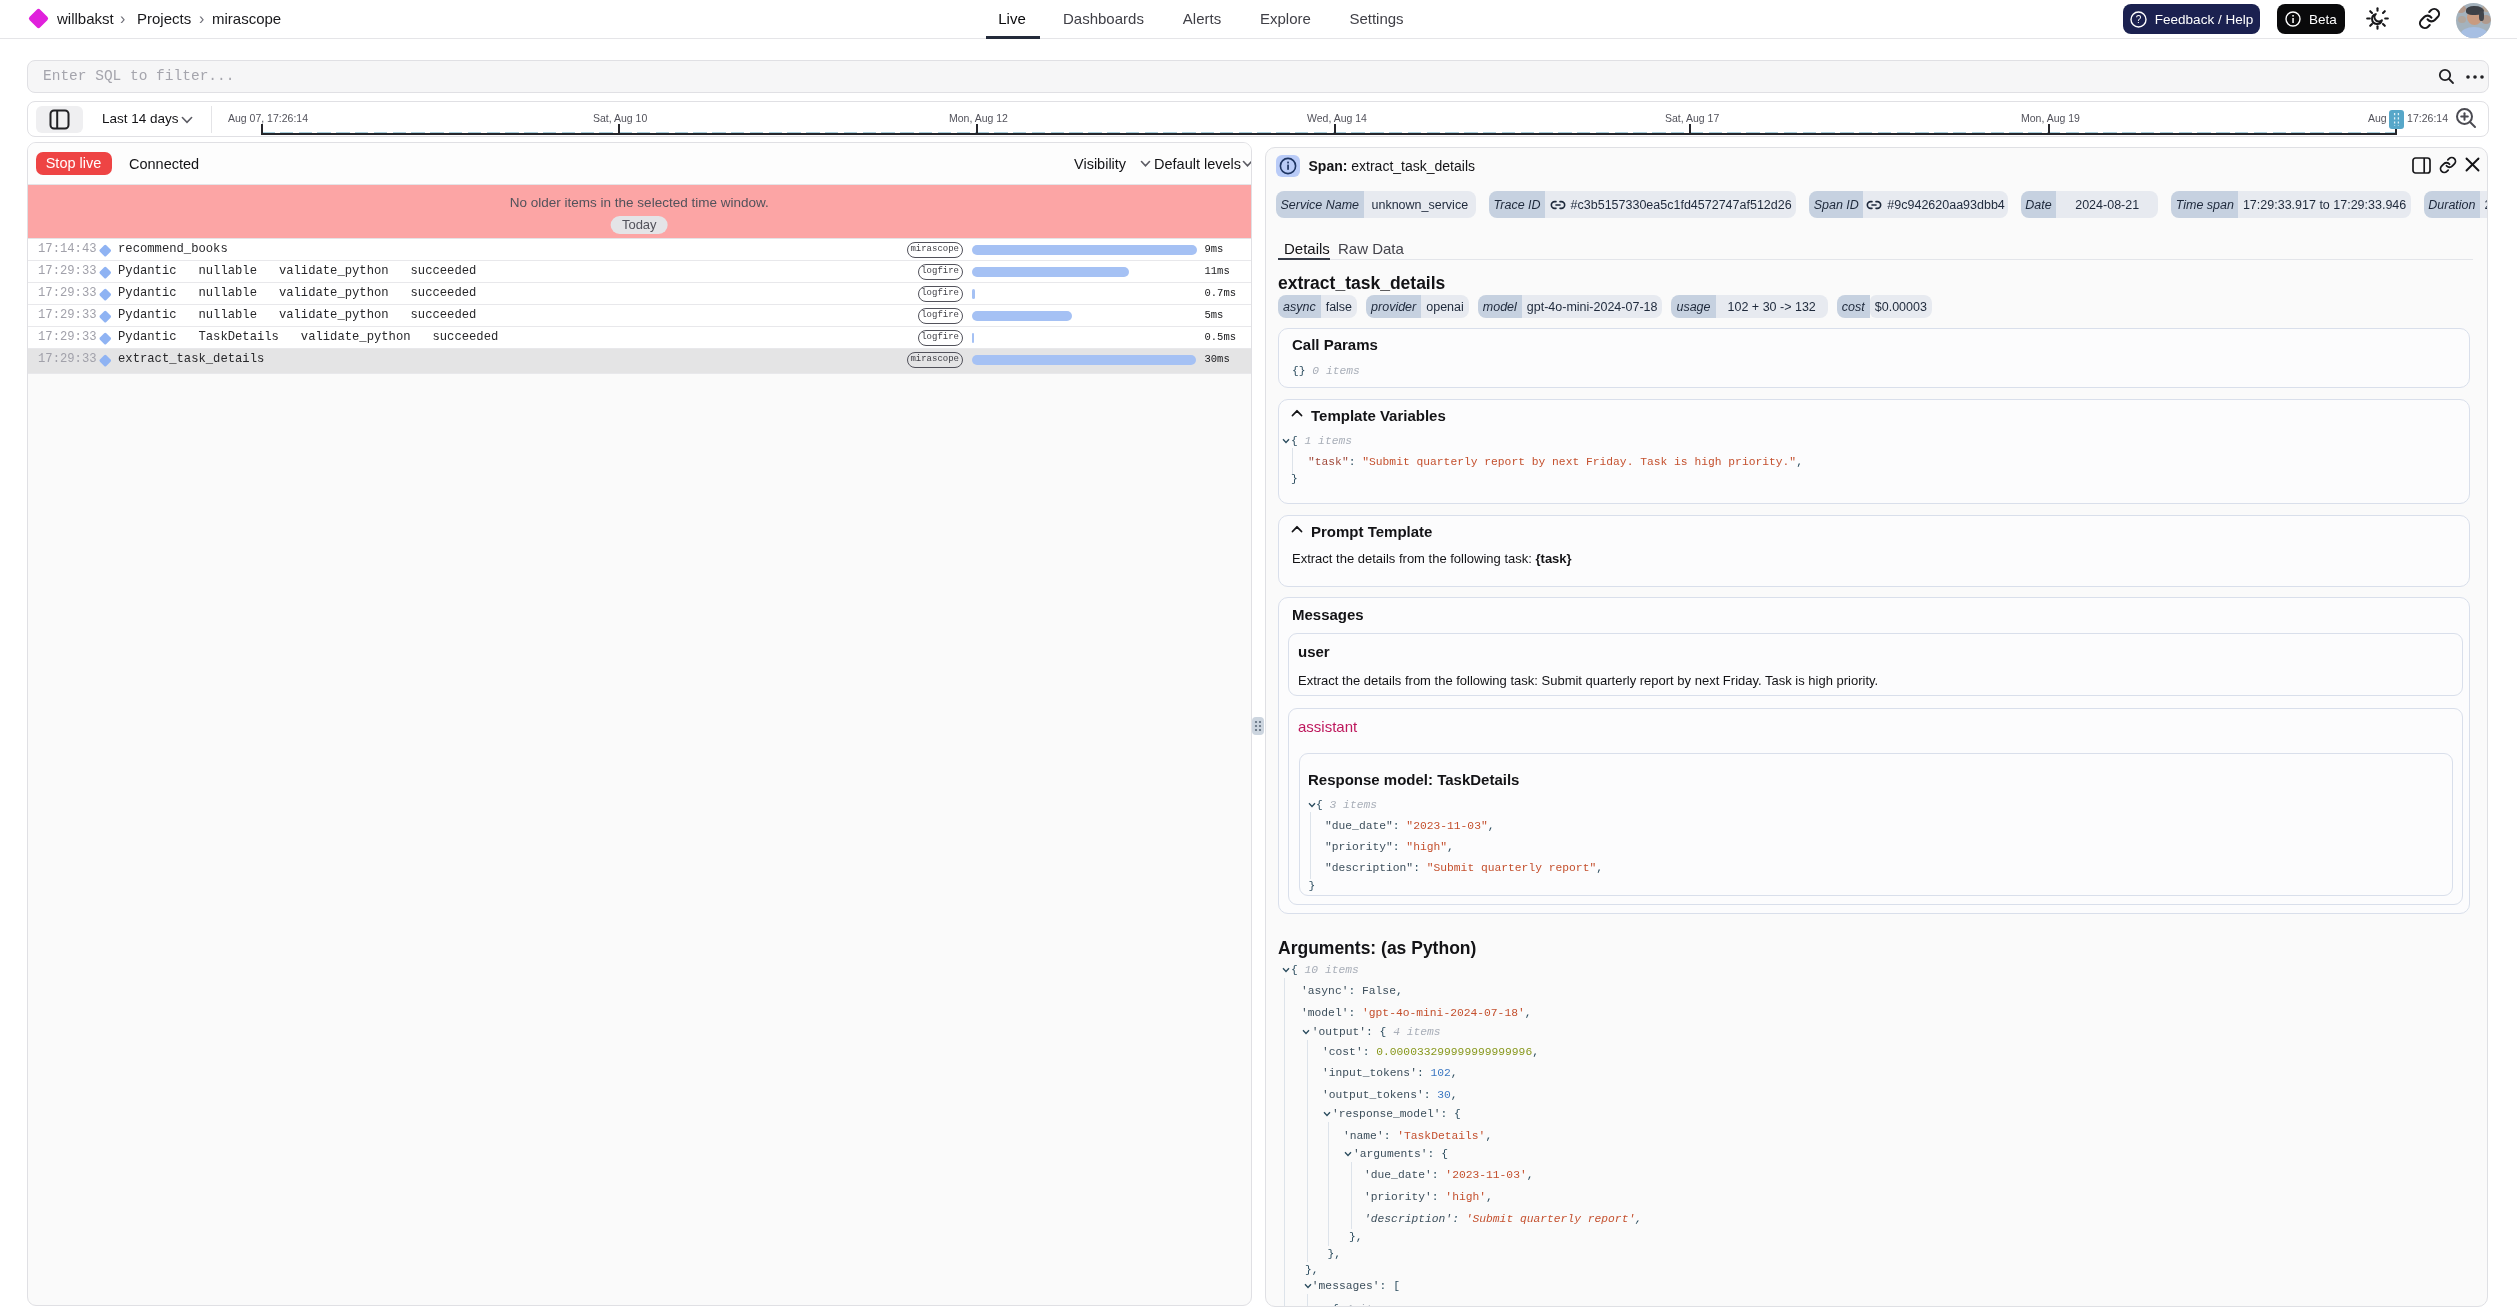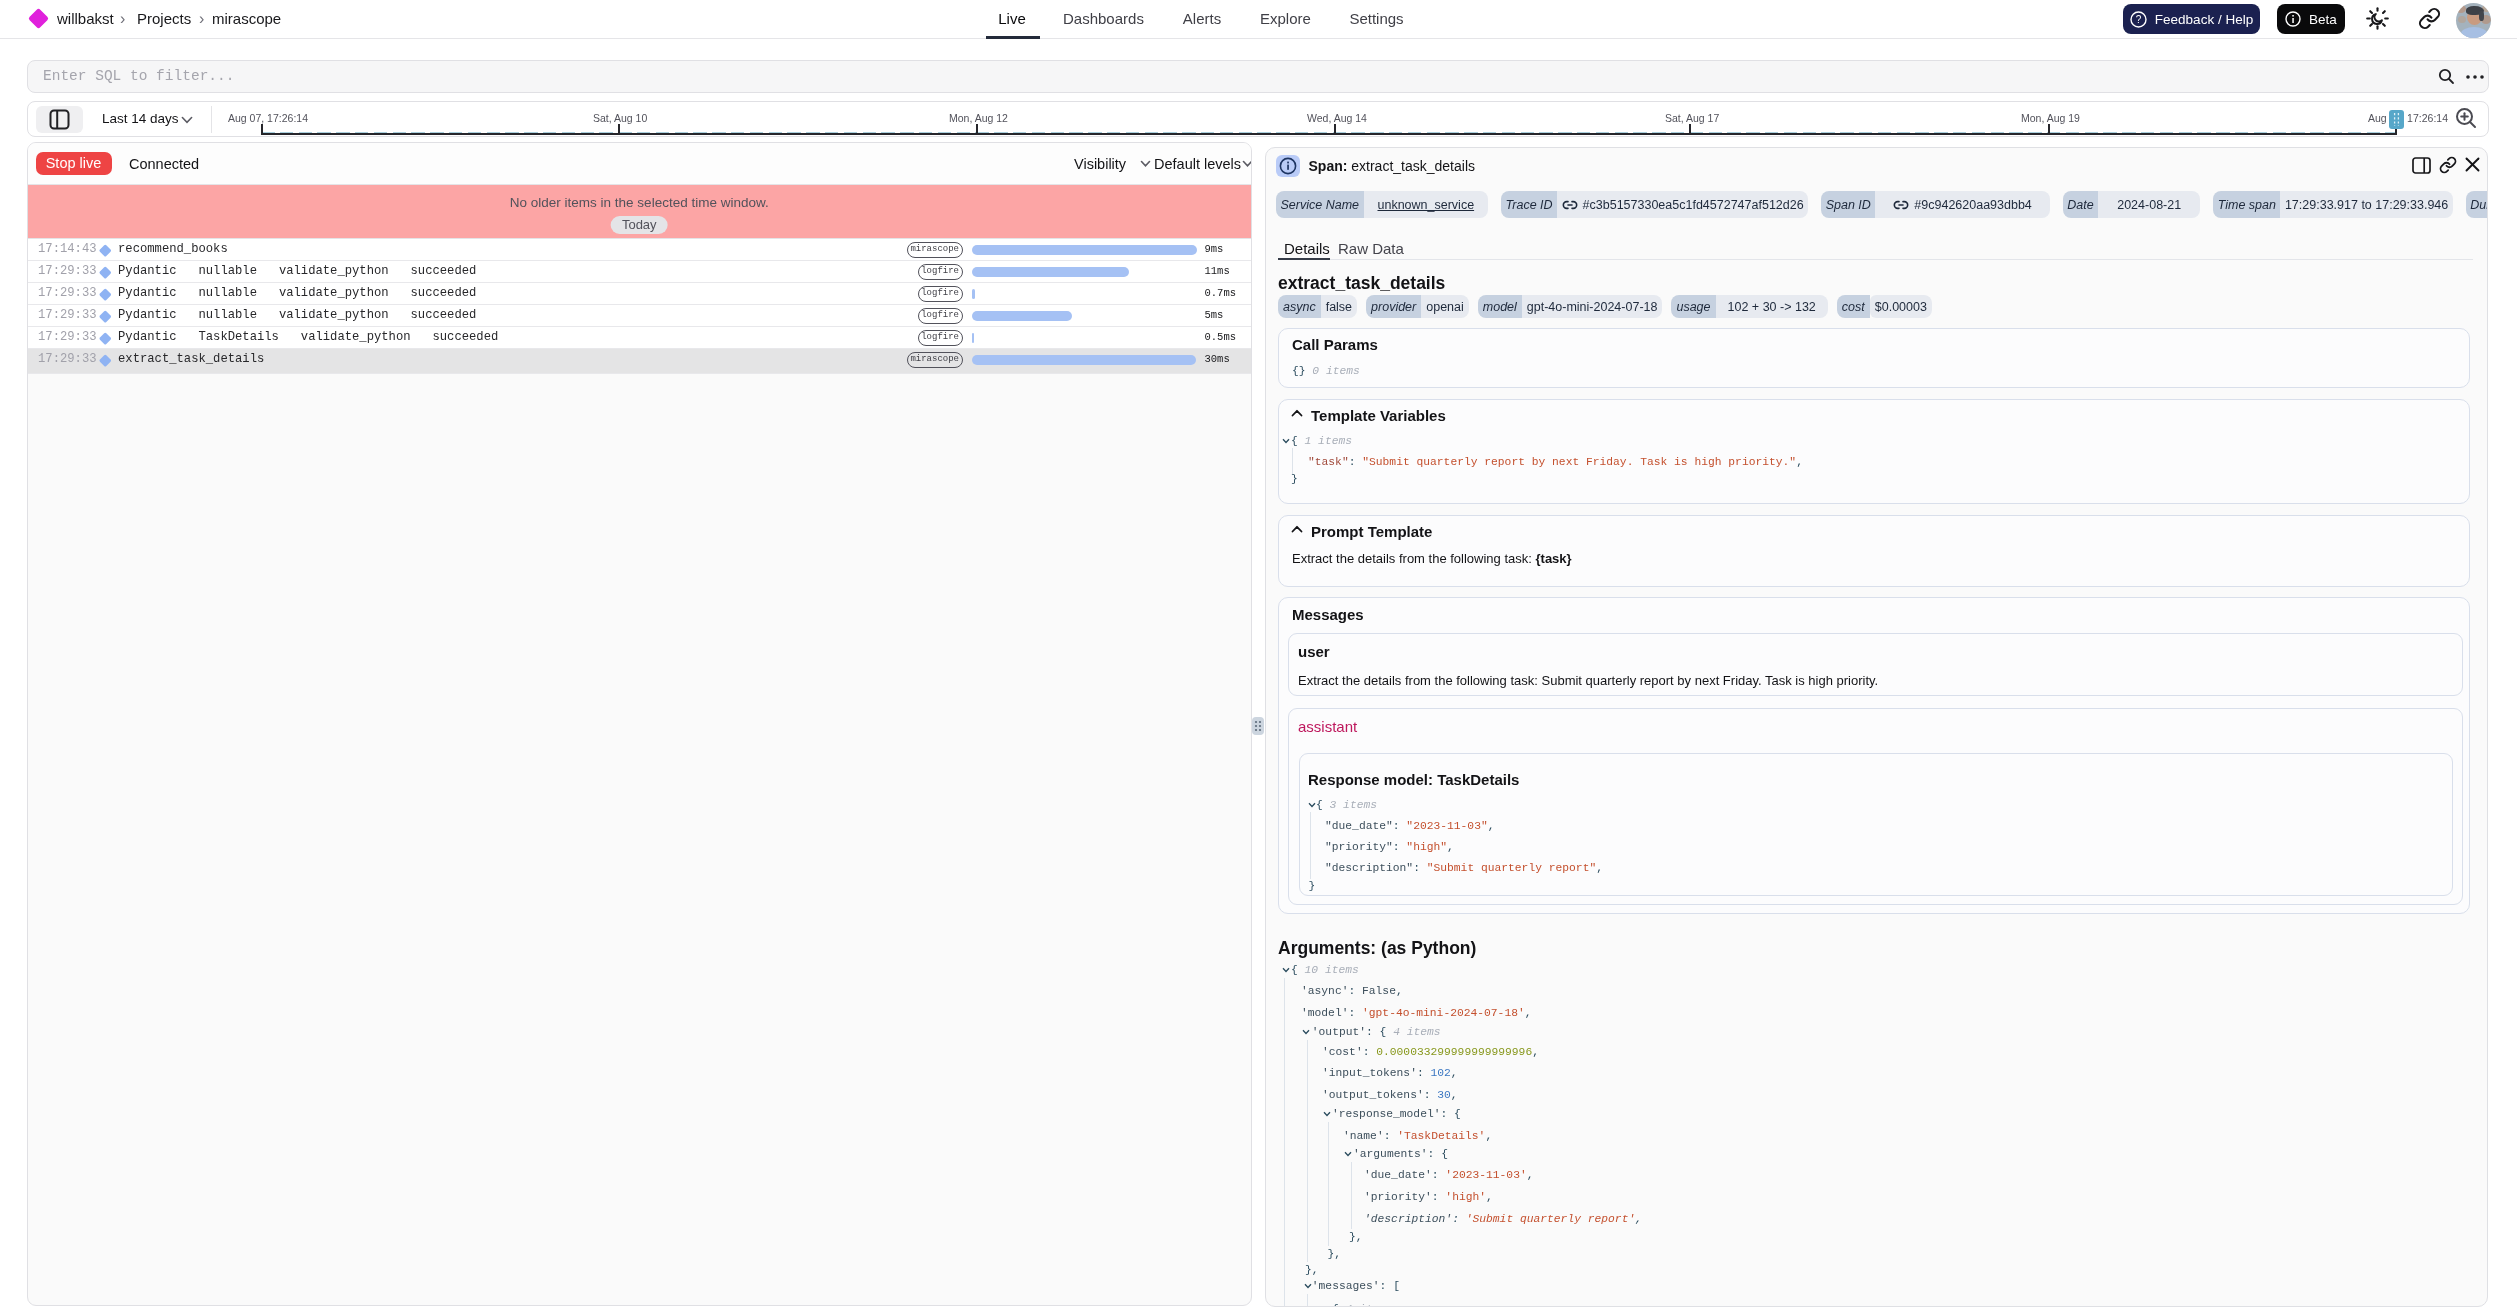--- a/index.html
+++ b/index.html
@@ -275,33 +275,33 @@
         <path d="M14 11a5 5 0 0 0-7.54-.54l-3 3a5 5 0 0 0 7.07 7.07l1.71-1.71"></path>
       </svg>
     <svg class="rp" style="left:1199px; top:9px;" width="15" height="15" viewBox="0 0 15 15" stroke="#131316" stroke-width="1.9" stroke-linecap="round">
         <line x1="1.5" y1="1.5" x2="13.5" y2="13.5"></line>
         <line x1="13.5" y1="1.5" x2="1.5" y2="13.5"></line>
       </svg>
 
     <div class="pillrow" style="left:10px; top:43px; gap:13px; font-size:12.5px; height:27px;">
       <div class="pill">
           <span class="pl" style="padding:0 4.5px;">Service Name</span>
-          <span class="pv" style="padding:0 14px;text-decoration:underline;">unknown_service</span>
+          <span class="pv" style="padding:0 8px;">unknown_service</span>
         </div>
       <div class="pill">
           <span class="pl" style="padding:0 4.5px;">Trace ID</span>
           <span class="pv" style="padding:0 4.5px;"><svg width="16" height="16" viewBox="0 0 24 24" fill="none" stroke="#1e293b" stroke-width="2.4" stroke-linecap="round" stroke-linejoin="round">
               <path d="M9 12h6"></path>
               <path d="M15 7h2a5 5 0 0 1 0 10h-2"></path>
               <path d="M9 17H7A5 5 0 0 1 7 7h2"></path>
             </svg>#c3b5157330ea5c1fd4572747af512d26</span>
         </div>
       <div class="pill">
           <span class="pl" style="padding:0 4.5px;">Span ID</span>
-          <span class="pv" style="padding:0 18px;justify-content:center;"><svg width="16" height="16" viewBox="0 0 24 24" fill="none" stroke="#1e293b" stroke-width="2.4" stroke-linecap="round" stroke-linejoin="round">
+          <span class="pv" style="padding:0 3px;justify-content:center;"><svg width="16" height="16" viewBox="0 0 24 24" fill="none" stroke="#1e293b" stroke-width="2.4" stroke-linecap="round" stroke-linejoin="round">
               <path d="M9 12h6"></path>
               <path d="M15 7h2a5 5 0 0 1 0 10h-2"></path>
               <path d="M9 17H7A5 5 0 0 1 7 7h2"></path>
             </svg>#9c942620aa93dbb4</span>
         </div>
       <div class="pill">
           <span class="pl" style="padding:0 4.5px;">Date</span>
           <span class="pv" style="padding:0 19px;">2024-08-21</span>
         </div>
       <div class="pill">

